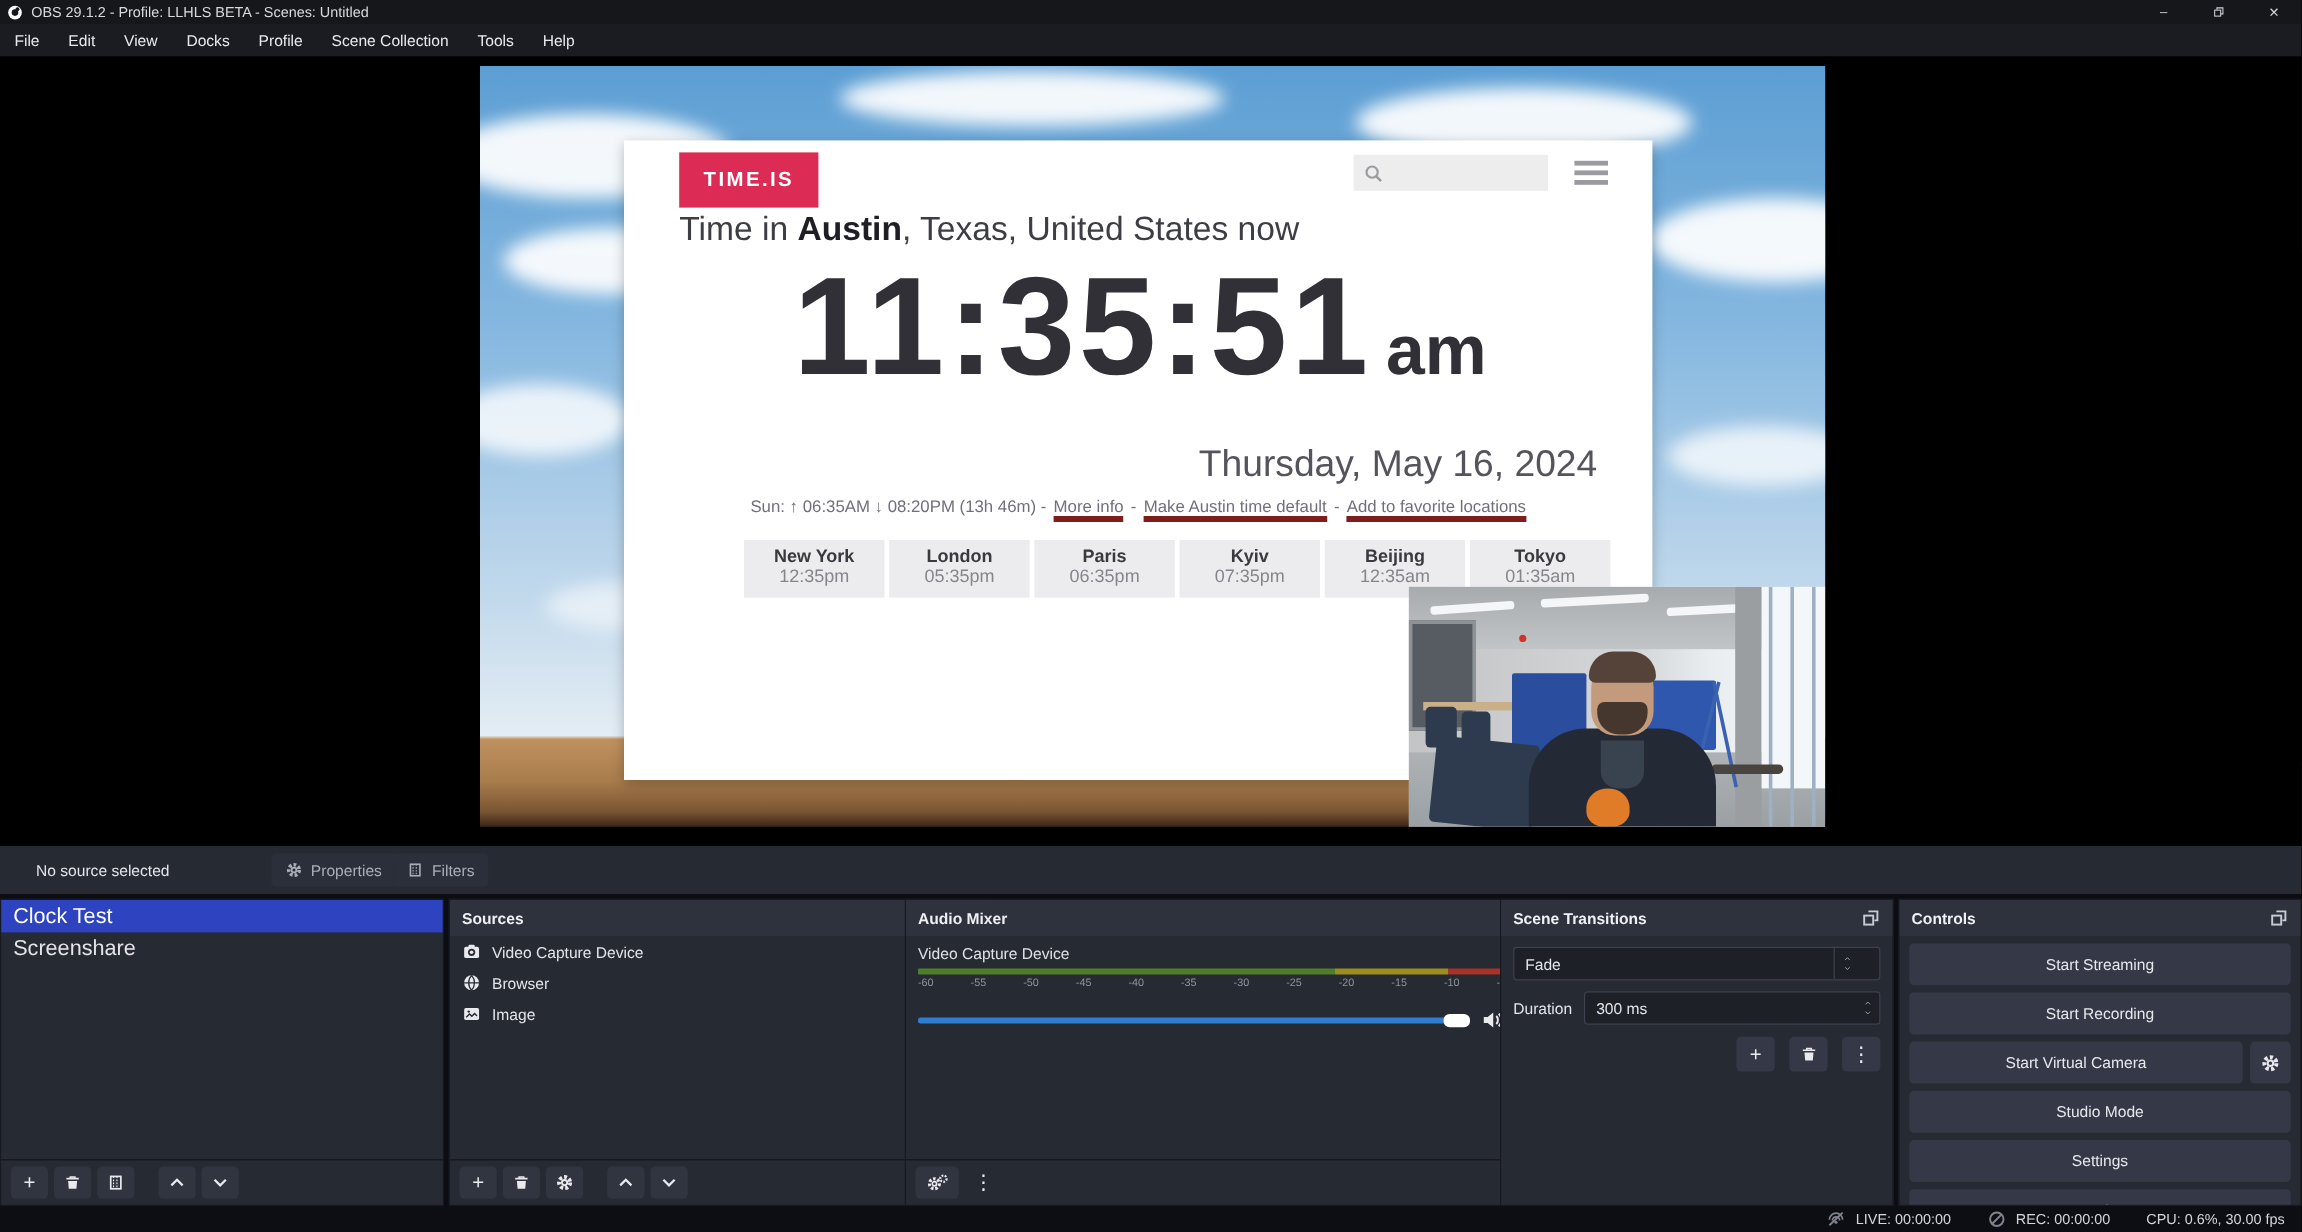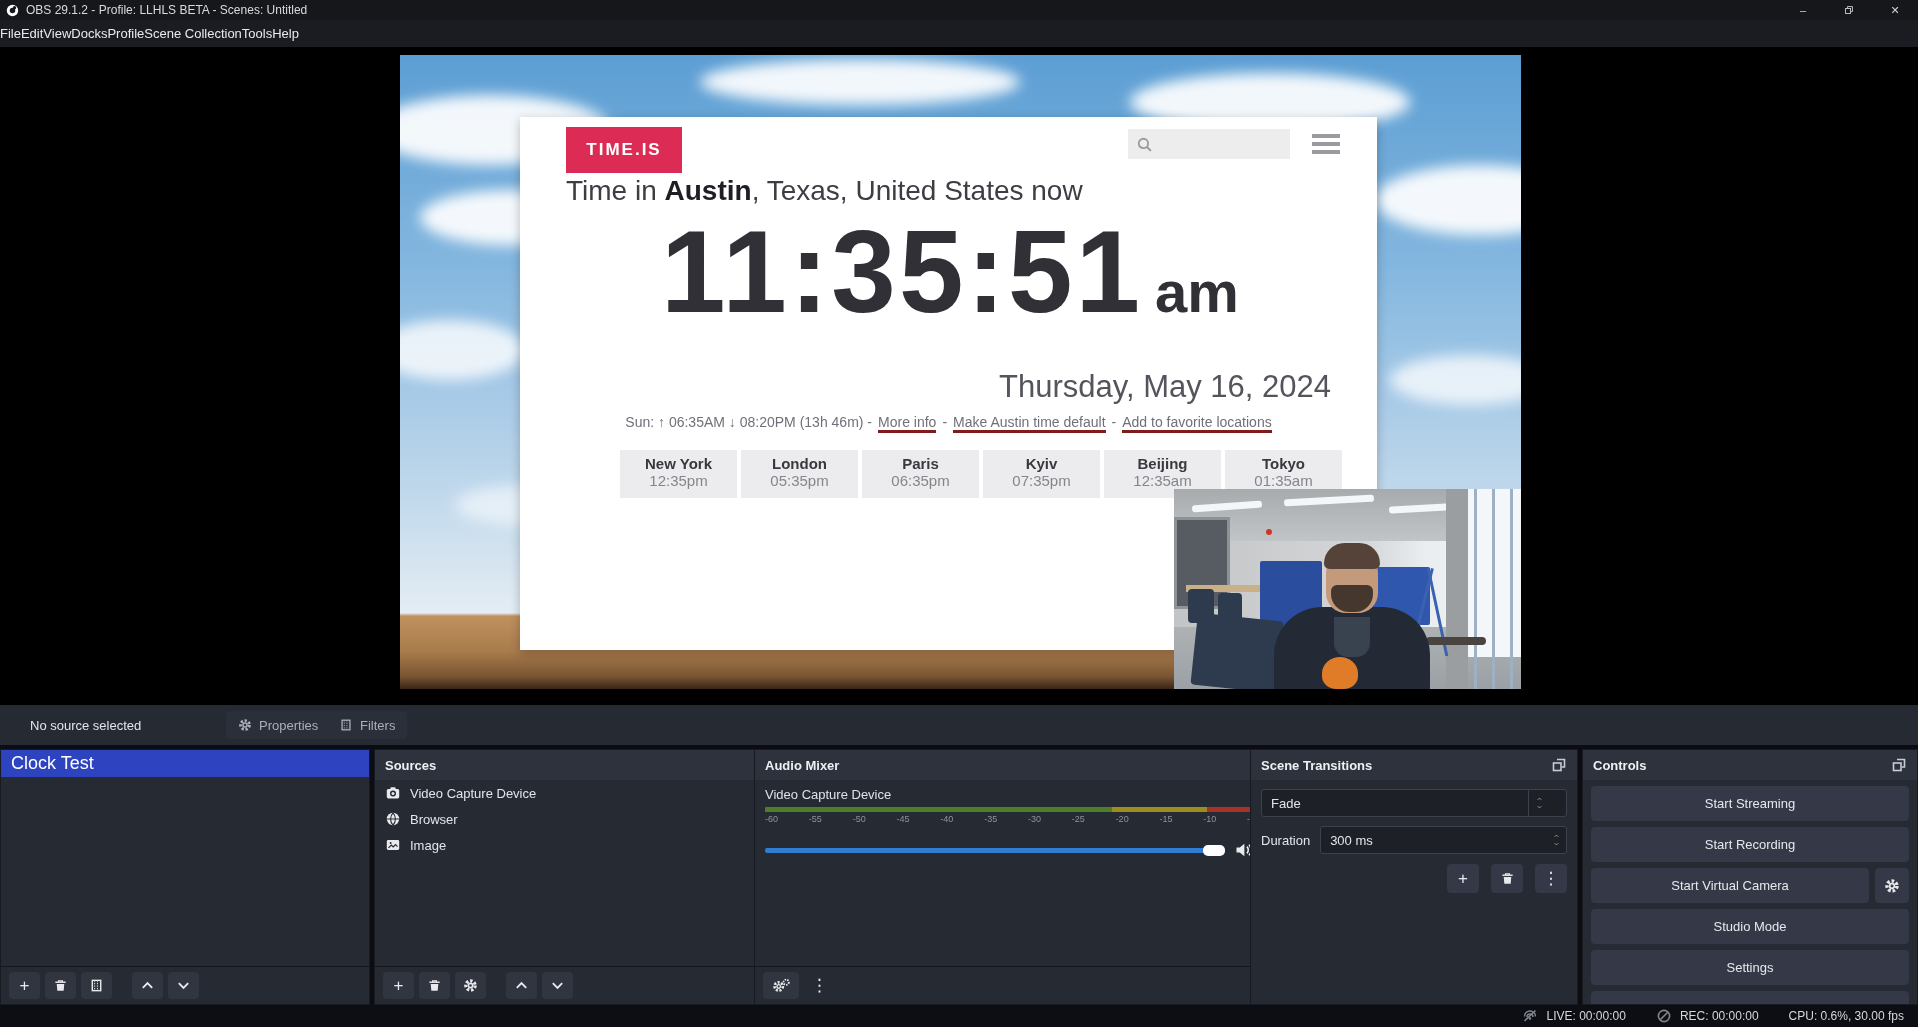--- a/index.html
+++ b/index.html
@@ -8,41 +8,41 @@
 
   
   .titlebar { position:absolute; top:0; left:0; right:0; height:20px; background:#16171b; display:flex; align-items:center; font-size:12px; color:#d8dade; }
   .obs-logo { width:13px; height:13px; margin:0 7px 0 6px; }
   .win-btns { margin-left:auto; display:flex; height:100%; }
   .win-btn { width:46px; height:100%; display:flex; align-items:center; justify-content:center; font-size:11px; color:#cfd2d8; }
   .win-btn svg { width:10px; height:10px; }
 
   
   .menubar { position:absolute; top:20px; left:0; right:0; height:27px; background:#1b1c21; display:flex; align-items:center; font-size:13px; }
-  .menu-item { padding:0 0; height:100%; display:flex; align-items:center; color:#e8eaee; }
+  .menu-item { padding:0 12px; height:100%; display:flex; align-items:center; color:#e8eaee; }
 
   
   .preview-area { position:absolute; top:47px; left:0; right:0; height:658px; background:#000; overflow:hidden; }
   .canvas { position:absolute; left:400px; top:8px; width:1121px; height:634px; overflow:hidden;
     background:linear-gradient(180deg,#5c9ed3 0%,#86b8e0 35%,#c2d9ec 70%,#e4edf4 88%,#c0915f 88.5%,#a97c4c 94%,#7a5533 98%,#3a2517 100%); }
   .cloud { position:absolute; background:#fff; border-radius:50%; filter:blur(7px); opacity:.92; }
 
   .page { position:absolute; left:120px; top:62px; width:857px; height:533px; background:#fff; box-shadow:0 3px 10px rgba(0,0,0,.25); z-index:2; }
   .ti-logo { position:absolute; left:46px; top:10px; width:116px; height:46px; background:#dc2c55; color:#fff; display:flex; align-items:center; justify-content:center; font-size:17px; font-weight:bold; letter-spacing:2px; }
   .ti-search { position:absolute; left:608px; top:12px; width:162px; height:30px; background:#ededee; display:flex; align-items:center; padding-left:8px; }
   .ti-burger { position:absolute; left:792px; top:17px; width:28px; height:20px; display:flex; flex-direction:column; justify-content:space-between; }
   .ti-burger i { display:block; height:4px; background:#9a9aa0; }
   .ti-head { position:absolute; left:46px; top:58px; font-size:28px; color:#3d3d44; }
   .ti-head b { color:#1e1e24; font-weight:bold; }
   .ti-clockrow { position:absolute; left:40px; top:88px; width:780px; display:flex; align-items:baseline; justify-content:center; color:#303036; }
   .ti-time { font-size:116px; font-weight:bold; letter-spacing:3px; }
   .ti-ampm { font-size:58px; font-weight:bold; margin-left:12px; }
   .ti-date { position:absolute; right:46px; top:252px; font-size:31px; color:#54545c; }
   .ti-sun { position:absolute; left:30px; right:30px; top:297px; display:flex; justify-content:center; gap:6px; font-size:14px; color:#70707a; white-space:nowrap; }
-  .ti-sun .link { border-bottom:3px solid #7f1d1d; }
+  .ti-sun .link { border-bottom:5px solid #7f1d1d; }
   .ti-cities { position:absolute; left:100px; top:333px; display:flex; gap:4px; }
   .ti-city { width:117px; height:48px; background:#ececee; text-align:center; padding-top:5px; }
   .ti-city .nm { font-size:15px; font-weight:bold; color:#39393f; }
   .ti-city .tm { font-size:15px; color:#85858d; }
 
   
   .webcam { position:absolute; left:774px; top:434px; width:347px; height:200px; overflow:hidden; z-index:3;
     background:linear-gradient(90deg,#c2c4c6 0%,#d4d6d8 55%,#e9edef 72%,#f6f9fa 100%); }
   .wc-ceiling { position:absolute; top:0; left:0; right:0; height:52px; background:linear-gradient(180deg,#a8abae,#c2c5c7); }
   .wc-light { position:absolute; background:#f4f6f7; height:7px; border-radius:3px; }
@@ -345,20 +345,23 @@
   </div>
 </div>
 
 <div class="docks">
 
   <div class="panel" style="left:0;width:370px">
     <div class="panel-b">
       <div class="scene-item sel">
           <span>Clock Test</span>
         </div>
+      <div class="scene-item">
+          <span>Screenshare</span>
+        </div>
     </div>
     <div class="panel-f">
       <div class="tbtn">
           <span>+</span>
         </div>
       <div class="tbtn">
           <svg>
             <use href="#i-trash"></use>
           </svg>
         </div>

